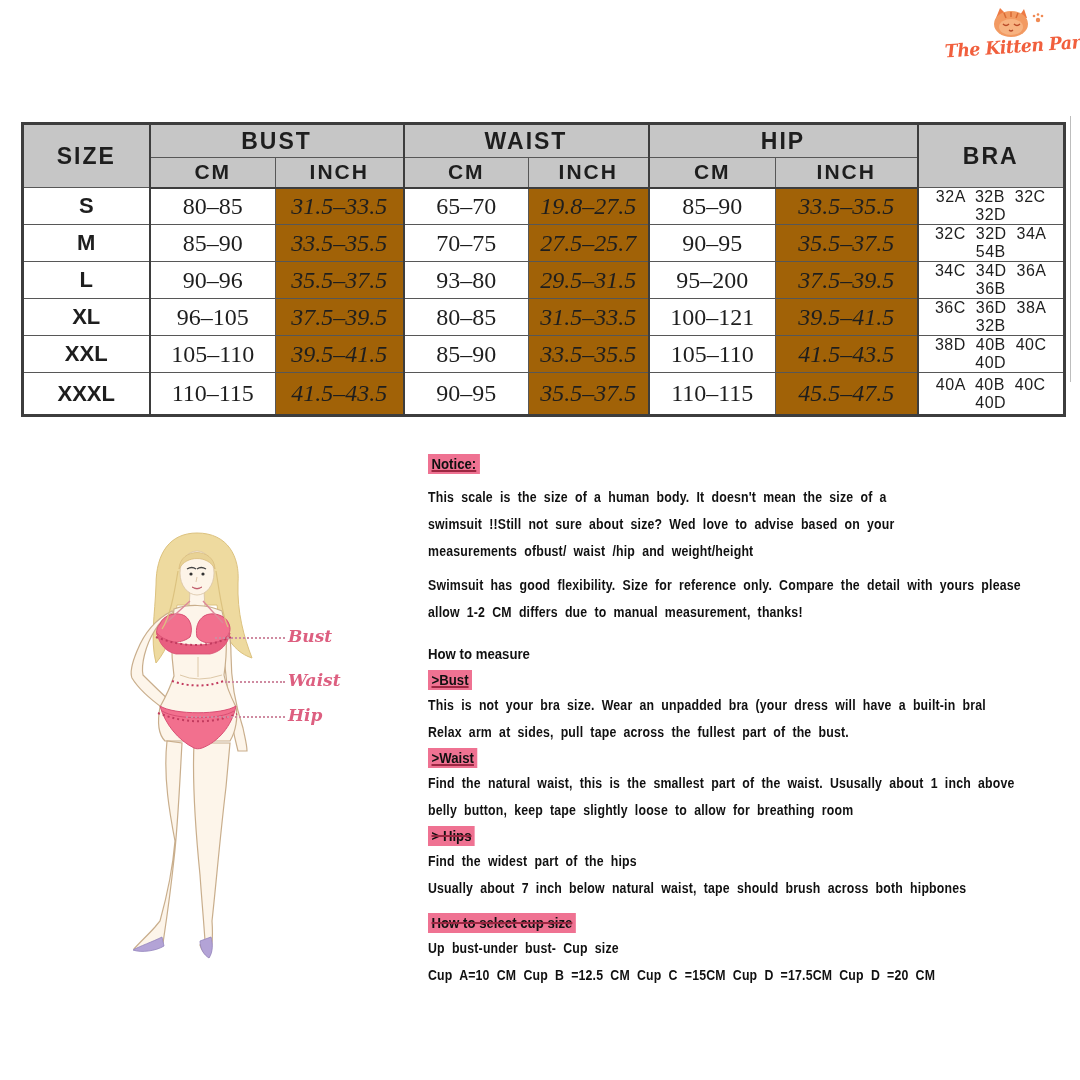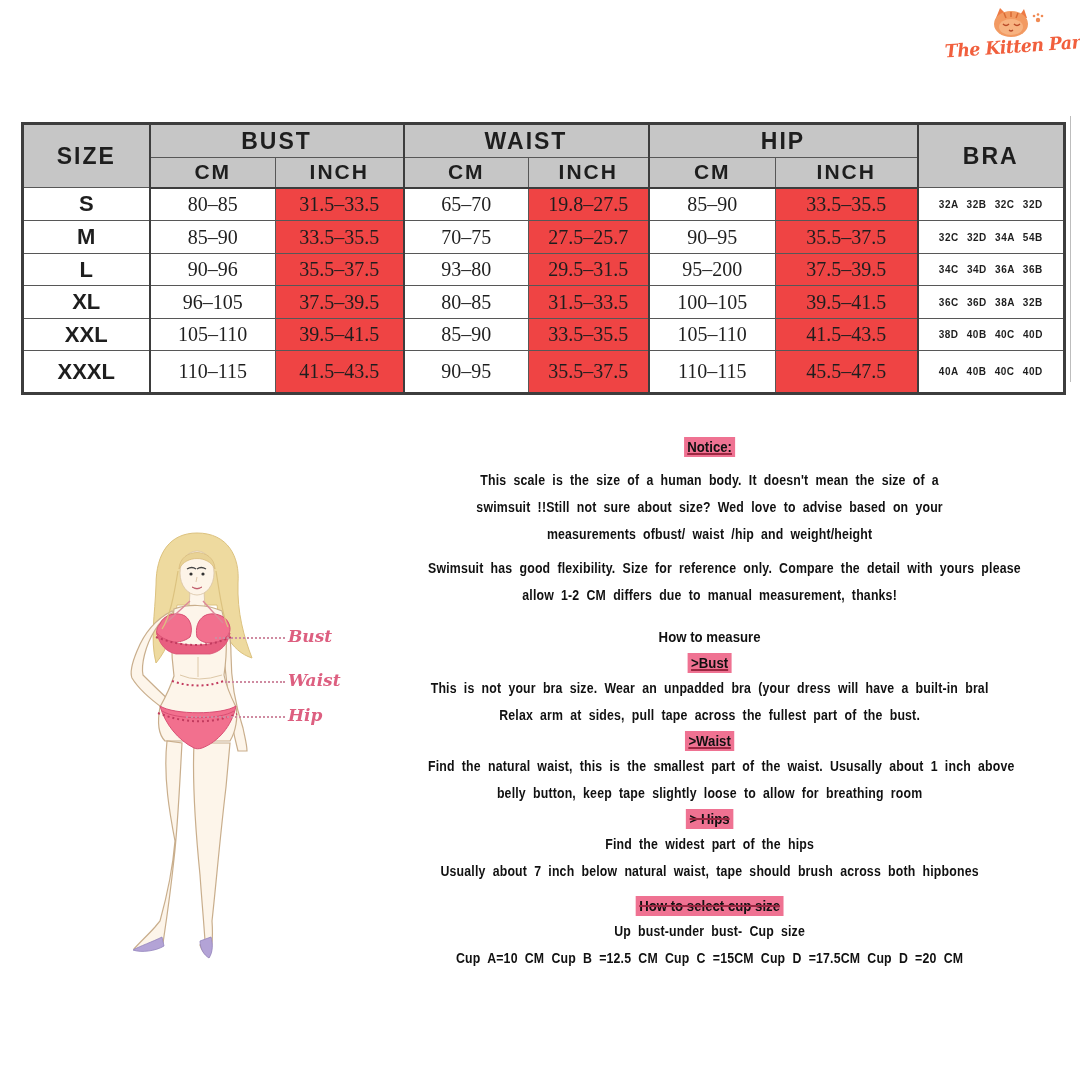--- a/index.html
+++ b/index.html
@@ -16,42 +16,42 @@
 
   
   table.size-chart{position:absolute;left:21px;top:122px;width:1042px;height:260px;
         border-collapse:collapse;table-layout:fixed;background:#fff;}
   table.size-chart th,table.size-chart td{border:1.5px solid #575757;text-align:center;
         vertical-align:middle;padding:0;color:#1e1e1e;overflow:hidden;}
   table.size-chart{border:3px solid #3d3d3d;}
   th.hd{background:#c6c6c6;font-size:23px;font-weight:bold;letter-spacing:2px;color:#242424;}
   th.hd2{background:#c6c6c6;font-size:21px;font-weight:bold;letter-spacing:2px;color:#242424;}
   td.size-cell{font-size:22px;font-weight:bold;background:#fff;}
-  td.num{font-family:"Liberation Serif",serif;font-size:20px;background:#fff;}
-  td.inch{background:#ef4444;}
-  td.bra-cell{font-size:10px;font-weight:bold;letter-spacing:.5px;word-spacing:5px;background:#fff;}
+  td.num{font-family:"Liberation Serif",serif;font-size:24px;background:#fff;}
+  td.inch{background:#a16207;font-style:italic;}
+  td.bra-cell{font-size:16px;font-weight:normal;letter-spacing:.5px;word-spacing:5px;background:#fff;}
   .grp-r{border-right:2.5px solid #3d3d3d !important;}
   tr.hdr2 th{border-bottom:2.5px solid #3d3d3d !important;}
   .artifact-line{position:absolute;left:1070px;top:116px;width:1px;height:266px;background:#bdbdbd;}
 
   
   .figure-wrap{position:absolute;left:110px;top:525px;width:320px;height:445px;}
 
   .pointer{position:absolute;border-top:2px dotted #cf8ba1;height:0;}
   .pt-bust{left:215px;top:637px;width:70px;}
   .pt-waist{left:225px;top:681px;width:60px;}
   .pt-hip{left:186px;top:716px;width:99px;}
   .mlabel{position:absolute;font-family:"DejaVu Serif",serif;font-style:italic;font-weight:bold;
           font-size:17px;color:#dd5f80;white-space:nowrap;}
   .ml-bust{left:288px;top:626px;}
   .ml-waist{left:288px;top:670px;}
   .ml-hip{left:288px;top:705px;}
 
   
-  .notice{position:absolute;left:428px;top:435px;width:640px;color:#111;text-align:center;}
+  .notice{position:absolute;left:428px;top:452px;width:640px;color:#111;}
   .ln{font-size:14px;font-weight:bold;line-height:27px;height:27px;white-space:nowrap;
       word-spacing:4px;letter-spacing:.2px;transform:scaleX(.88);transform-origin:0 50%;}
   .hline{height:24px;line-height:24px;white-space:nowrap;transform:scaleX(.88);transform-origin:0 50%;}
   .hl{display:inline-block;background:#ef7292;padding:0 4px;font-size:15px;font-weight:bold;
       line-height:20px;color:#101010;}
   .hl.u{text-decoration:underline;text-decoration-color:#9c2742;text-decoration-thickness:2px;}
   .hl.s{text-decoration:line-through;text-decoration-color:#9c2742;text-decoration-thickness:2px;}
   .plain-h{font-size:15px;font-weight:bold;}
   .sp8{height:8px;} .sp7{height:7px;} .sp16{height:16px;} .sp2{height:2px;} .sp9{height:9px;}
 </style>
@@ -140,21 +140,21 @@
       <td class="num">95–200</td>
       <td class="num inch grp-r">37.5–39.5</td>
       <td class="bra-cell">34C 34D 36A 36B</td>
     </tr>
     <tr style="height:33px">
       <td class="size-cell grp-r">XL</td>
       <td class="num">96–105</td>
       <td class="num inch grp-r">37.5–39.5</td>
       <td class="num">80–85</td>
       <td class="num inch grp-r">31.5–33.5</td>
-      <td class="num">100–105</td>
+      <td class="num">100–121</td>
       <td class="num inch grp-r">39.5–41.5</td>
       <td class="bra-cell">36C 36D 38A 32B</td>
     </tr>
     <tr style="height:32px">
       <td class="size-cell grp-r">XXL</td>
       <td class="num">105–110</td>
       <td class="num inch grp-r">39.5–41.5</td>
       <td class="num">85–90</td>
       <td class="num inch grp-r">33.5–35.5</td>
       <td class="num">105–110</td>

